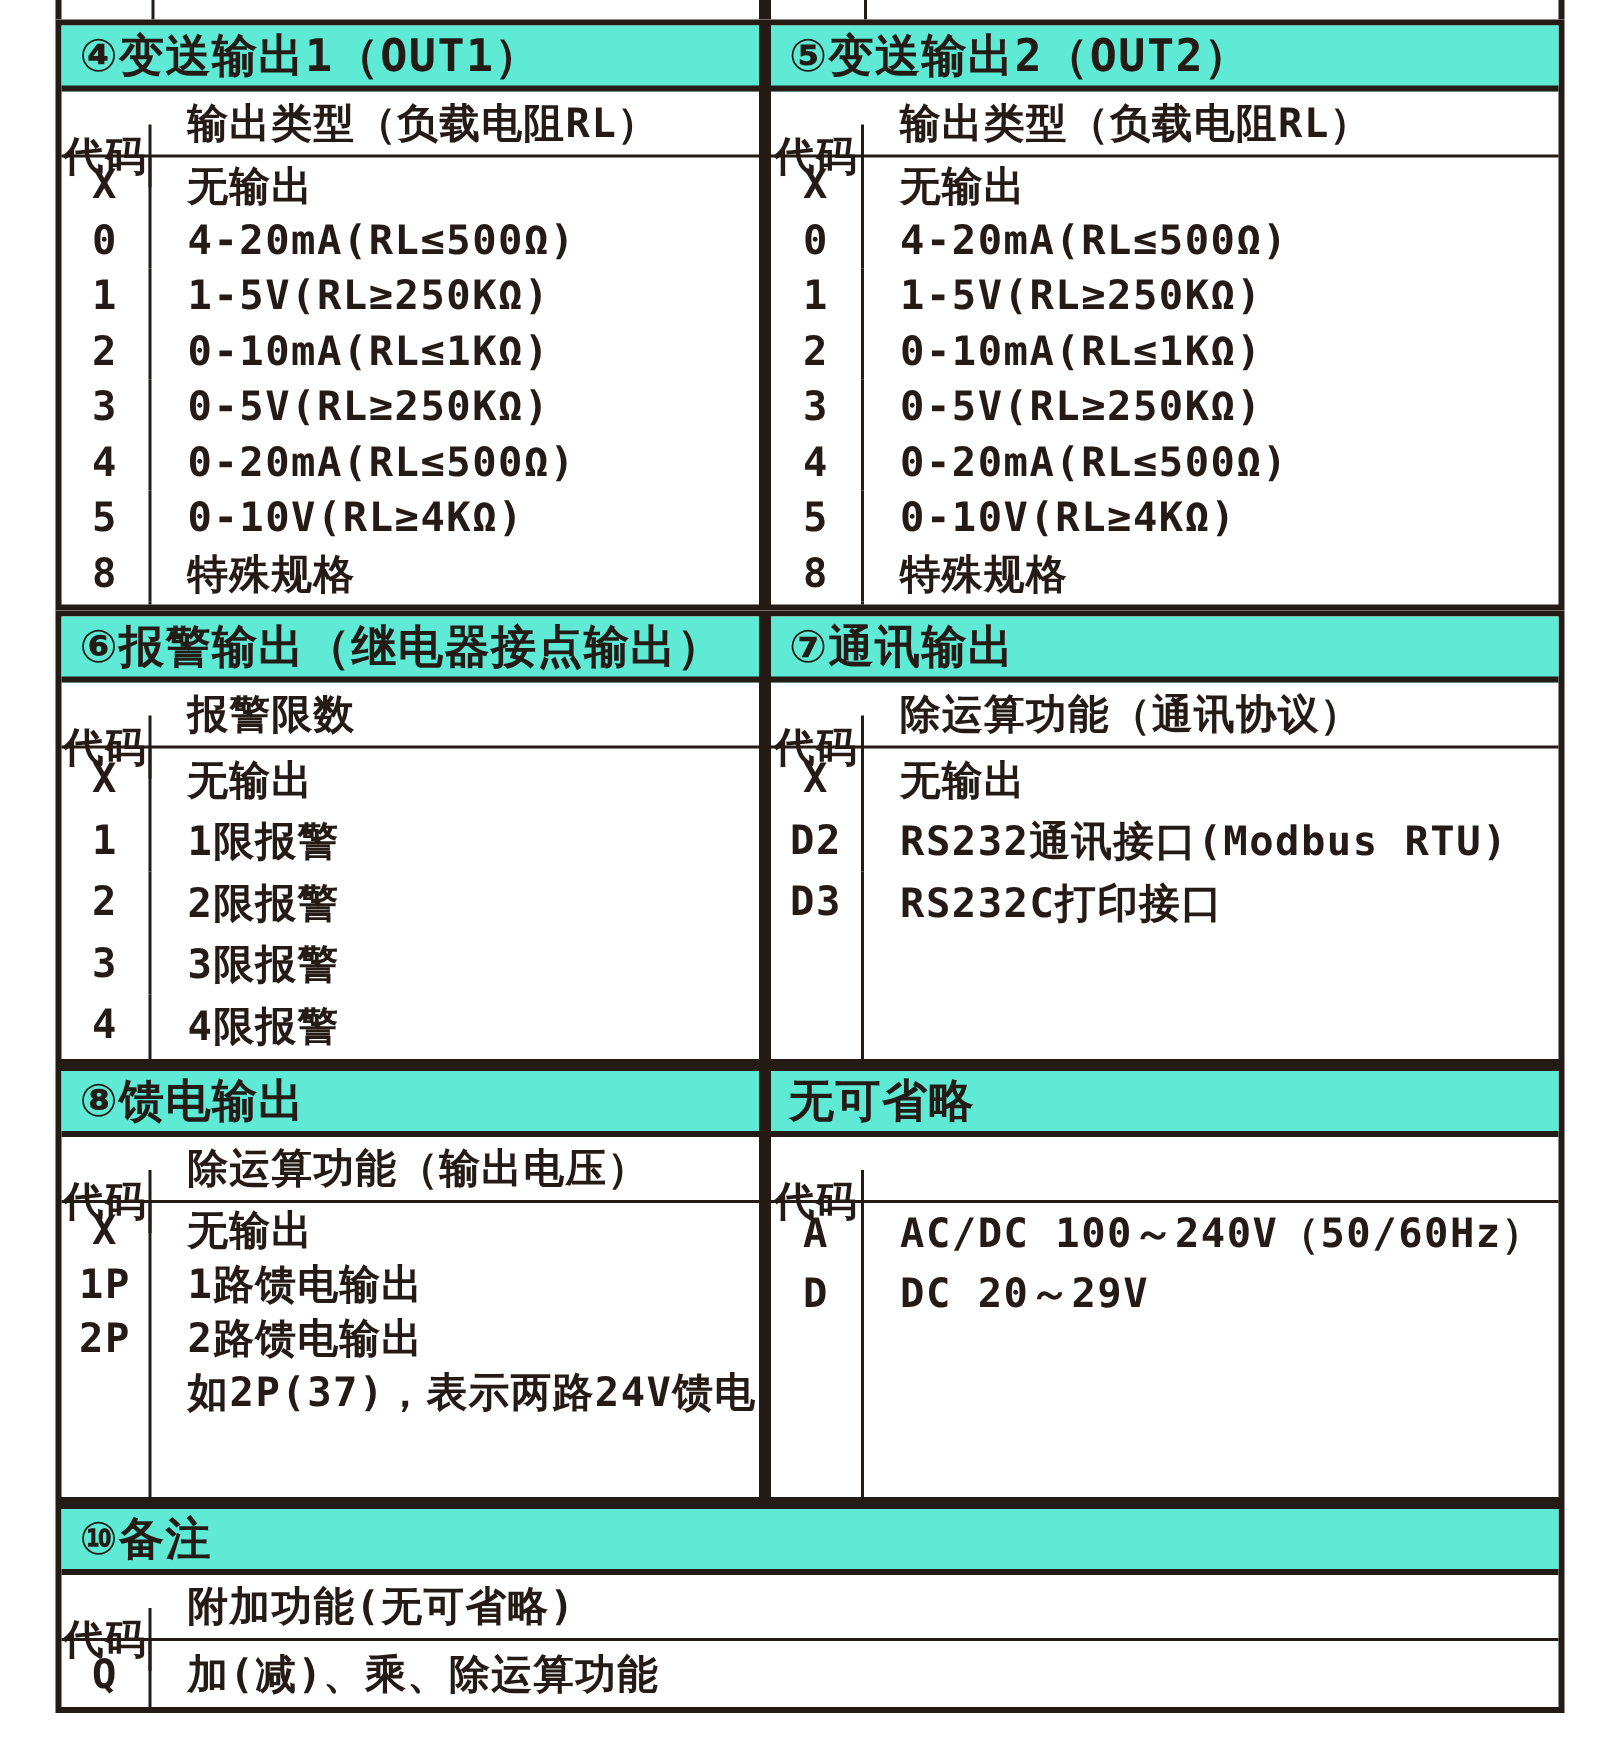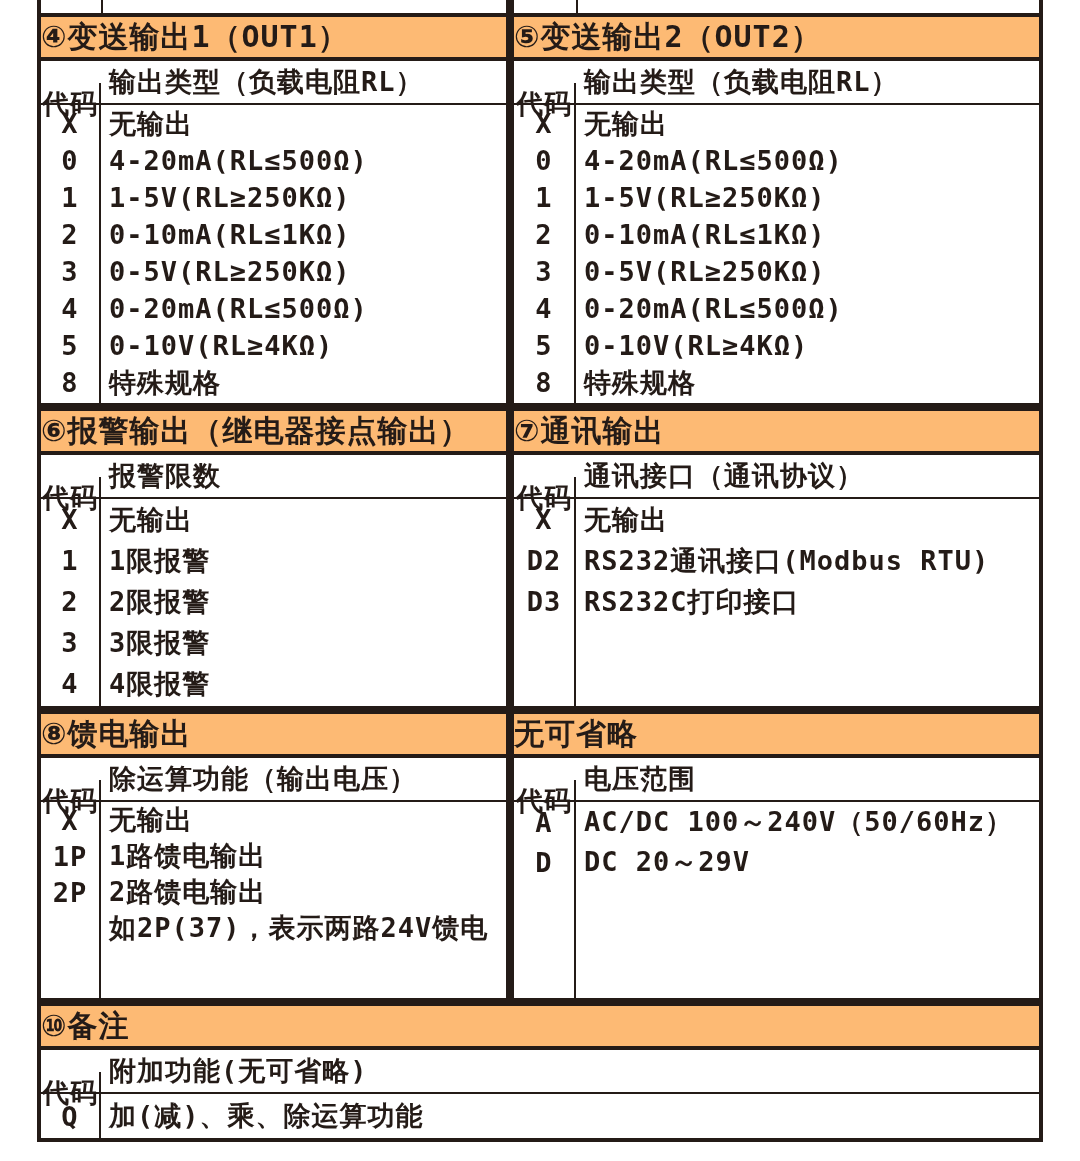--- a/index.html
+++ b/index.html
@@ -30,33 +30,34 @@
     box-sizing:border-box;
     display:flex;flex-direction:column;
     background:#ffffff;
   }
   .sec.l{width:473px;}
   .sec.r{width:533px;}
   .sec.full{width:1006px;}
 
   .sec-title{
     height:40px;
-    background:#fdba74;
+    background:#5eead4;
     border-bottom:4px solid #241b17;
     display:flex;align-items:center;
+    padding-left:12px;
     font-size:30px;
     letter-spacing:1px;
     white-space:nowrap;
   }
   .tbl{flex:1;display:flex;flex-direction:column;}
   .row{display:flex;align-items:center;flex:0 0 auto;}
   .cell{box-sizing:border-box;height:100%;display:flex;align-items:center;}
   .cell.code{width:60px;justify-content:center;border-right:2px solid #241b17;flex:0 0 auto;text-align:center;}
   .sec.r .cell.code{width:62px;}
-  .cell.desc{flex:1;padding-left:8px;white-space:nowrap;}
+  .cell.desc{flex:1;padding-left:8px;white-space:nowrap;margin-left:16px;}
   .row.hdr{height:42px;border-bottom:2px solid #241b17;font-size:27px;letter-spacing:1px;}
   .row.hdr .cell.code{padding:0 1px;margin-top:43px;}
   .row.body{font-size:27px;letter-spacing:1px;}
   .pair1 .row.body{height:37px;}
   .pair2 .row.body{height:41px;}
   .pair3 .sec.l .row.body{height:36px;}
   .pair3 .sec.r .row.body{height:40px;}
   .note .row.body{height:44px;}
   .row.filler{flex:1 1 auto;min-height:2px;}
   .pair3 .sec.l .row.filler{min-height:52px;}
@@ -202,21 +203,21 @@
             <div class="cell code"></div>
             <div class="cell desc"></div>
           </div>
       </div>
     </section>
     <section class="sec r">
       <div class="sec-title">⑦通讯输出</div>
       <div class="tbl">
         <div class="row hdr">
             <div class="cell code">代码</div>
-            <div class="cell desc">通讯接口（通讯协议）</div>
+            <div class="cell desc">除运算功能（通讯协议）</div>
           </div>
         <div class="row body">
             <div class="cell code">X</div>
             <div class="cell desc">无输出</div>
           </div>
         <div class="row body">
             <div class="cell code">D2</div>
             <div class="cell desc">RS232通讯接口(Modbus RTU)</div>
           </div>
         <div class="row body">
@@ -259,21 +260,20 @@
             <div class="cell code"></div>
             <div class="cell desc"></div>
           </div>
       </div>
     </section>
     <section class="sec r">
       <div class="sec-title">无可省略</div>
       <div class="tbl">
         <div class="row hdr">
             <div class="cell code">代码</div>
-            <div class="cell desc">电压范围</div>
           </div>
         <div class="row body">
             <div class="cell code">A</div>
             <div class="cell desc">AC/DC 100～240V（50/60Hz）</div>
           </div>
         <div class="row body">
             <div class="cell code">D</div>
             <div class="cell desc">DC 20～29V</div>
           </div>
         <div class="row filler">

